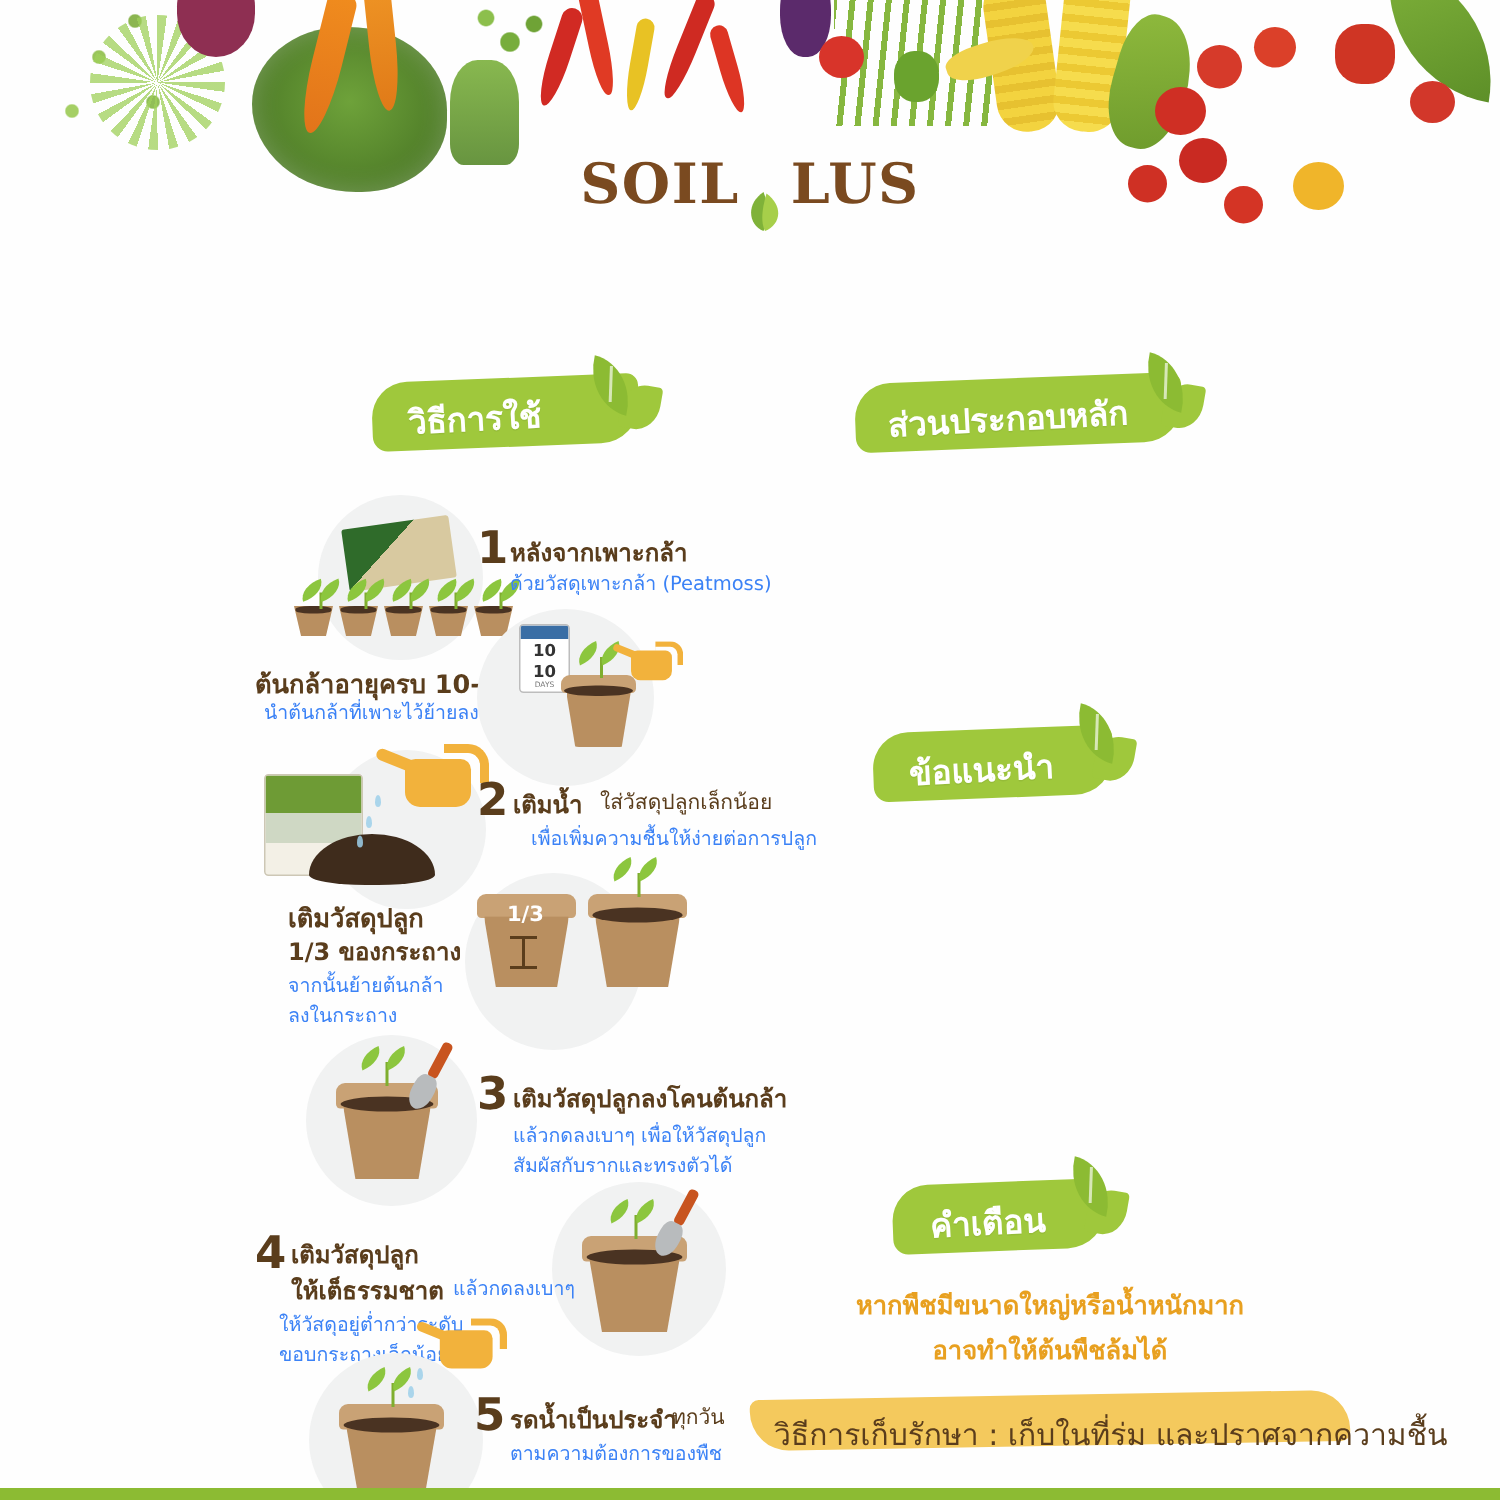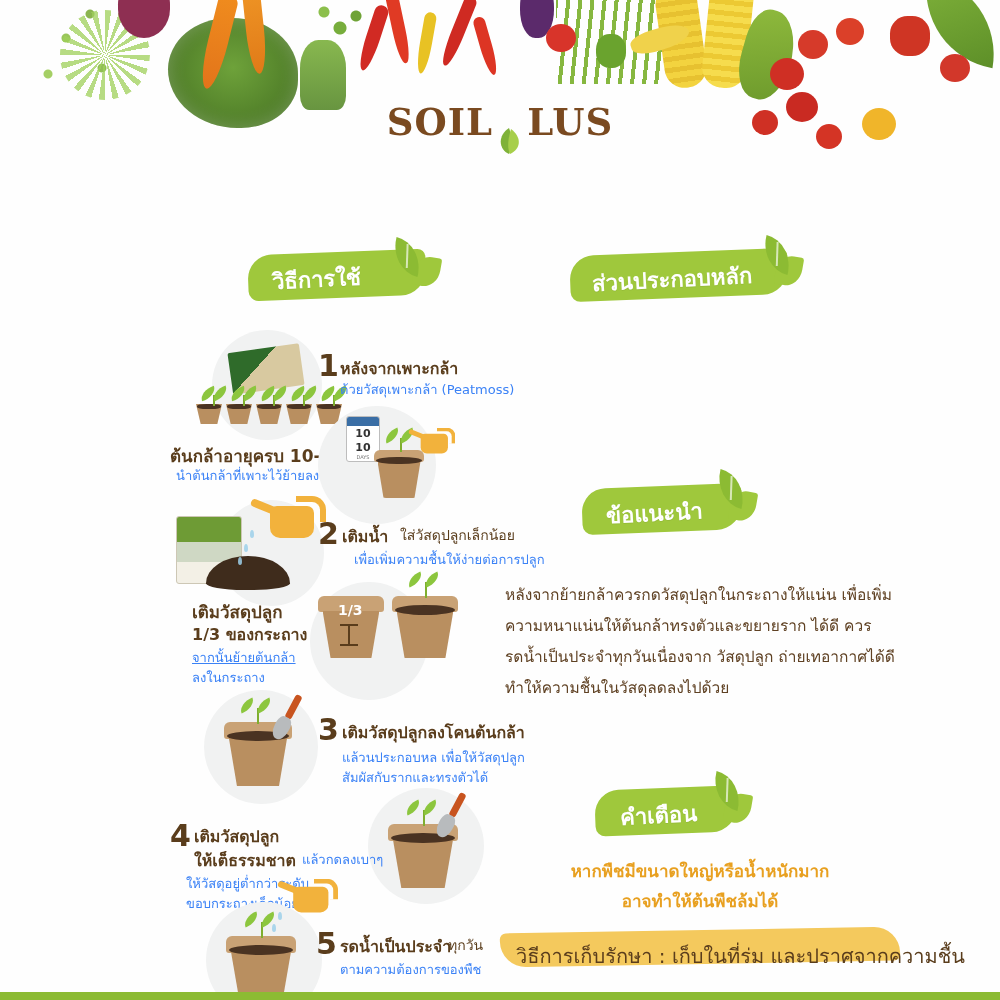--- a/index.html
+++ b/index.html
@@ -411,21 +411,20 @@
 
   <div class="brush" style="left:570px;top:252px;width:218px;"></div>
   <div class="brush-label" style="left:592px;top:262px;">ส่วนประกอบหลัก</div>
   <div class="leaf-badge" style="left:762px;top:238px;"></div>
 
 
   <div class="brush" style="left:582px;top:486px;width:160px;"></div>
   <div class="brush-label" style="left:606px;top:496px;">ข้อแนะนำ</div>
   <div class="leaf-badge" style="left:716px;top:472px;"></div>
 
-  <div class="rt" style="left:505px;top:580px;width:392px;">หลังจากย้ายกล้าควรกดวัสดุปลูกในกระถางให้แน่น เพื่อเพิ่มความหนาแน่นให้ต้นกล้าทรงตัวและขยายราก ได้ดี ควรรดน้ำเป็นประจำทุกวันเนื่องจาก วัสดุปลูก ถ่ายเทอากาศได้ดี ทำให้ความชื้นในวัสดุลดลงไปด้วย</div>
 
   <div class="brush" style="left:595px;top:788px;width:142px;"></div>
   <div class="brush-label" style="left:620px;top:798px;">คำเตือน</div>
   <div class="leaf-badge" style="left:712px;top:774px;"></div>
 
   <div class="warn-text" style="left:490px;top:856px;">หากพืชมีขนาดใหญ่หรือน้ำหนักมาก</div>
   <div class="warn-text" style="left:490px;top:886px;">อาจทำให้ต้นพืชล้มได้</div>
 
   <div class="store-band" style="left:500px;top:930px;width:400px;height:34px;"></div>
   <div class="store-text" style="left:516px;top:940px;">วิธีการเก็บรักษา : เก็บในที่ร่ม และปราศจากความชื้น</div>
@@ -531,42 +530,42 @@
       <div class="soil"></div>
   </div>
   <div class="sprout" style="left:414px;top:572px;width:24px;height:26px;">
     <div class="stem"></div>
       <div class="lf" style="left:-7px;top:2px;transform:rotate(-22deg);"></div>
       <div class="lf" style="left:10px;top:2px;transform:rotate(158deg);"></div>
   </div>
 
   <div class="step-head" style="left:192px;top:598px;font-size:17px;">เติมวัสดุปลูก</div>
   <div class="step-head" style="left:192px;top:622px;font-size:16px;">1/3 ของกระถาง</div>
-  <div class="step-sub" style="left:192px;top:648px;text-decoration:underline;">จากนั้นย้ายต้นกล้า</div>
+  <div class="step-sub" style="left:192px;top:648px;">จากนั้นย้ายต้นกล้า</div>
   <div class="step-sub" style="left:192px;top:668px;">ลงในกระถาง</div>
 
   <div class="circle-bg" style="left:204px;top:690px;width:114px;height:114px;"></div>
   <div class="pot" style="left:224px;top:722px;width:68px;height:64px;">
     <div class="rim"></div>
       <div class="body"></div>
       <div class="soil"></div>
   </div>
   <div class="sprout" style="left:246px;top:698px;width:24px;height:26px;">
     <div class="stem"></div>
       <div class="lf" style="left:-7px;top:2px;transform:rotate(-22deg);"></div>
       <div class="lf" style="left:10px;top:2px;transform:rotate(158deg);"></div>
   </div>
   <div class="trowel" style="left:272px;top:694px;width:40px;height:56px;">
     <div class="tr-handle" style="left:18px;top:0;"></div>
     <div class="tr-blade" style="left:2px;top:22px;"></div>
   </div>
 
   <div class="step-num" style="left:318px;top:712px;">3</div>
   <div class="step-head" style="left:342px;top:720px;">เติมวัสดุปลูกลงโคนต้นกล้า</div>
-  <div class="step-sub" style="left:342px;top:748px;">แล้วนประกอบหล เพื่อให้วัสดุปลูก</div>
+  <div class="step-sub" style="left:342px;top:748px;">แล้วกดลงเบาๆ เพื่อให้วัสดุปลูก</div>
   <div class="step-sub" style="left:342px;top:768px;">สัมผัสกับรากและทรงตัวได้</div>
 
   <div class="circle-bg" style="left:368px;top:788px;width:116px;height:116px;"></div>
   <div class="pot" style="left:388px;top:824px;width:70px;height:64px;">
     <div class="rim"></div>
       <div class="body"></div>
       <div class="soil"></div>
   </div>
   <div class="sprout" style="left:412px;top:800px;width:24px;height:26px;">
     <div class="stem"></div>

